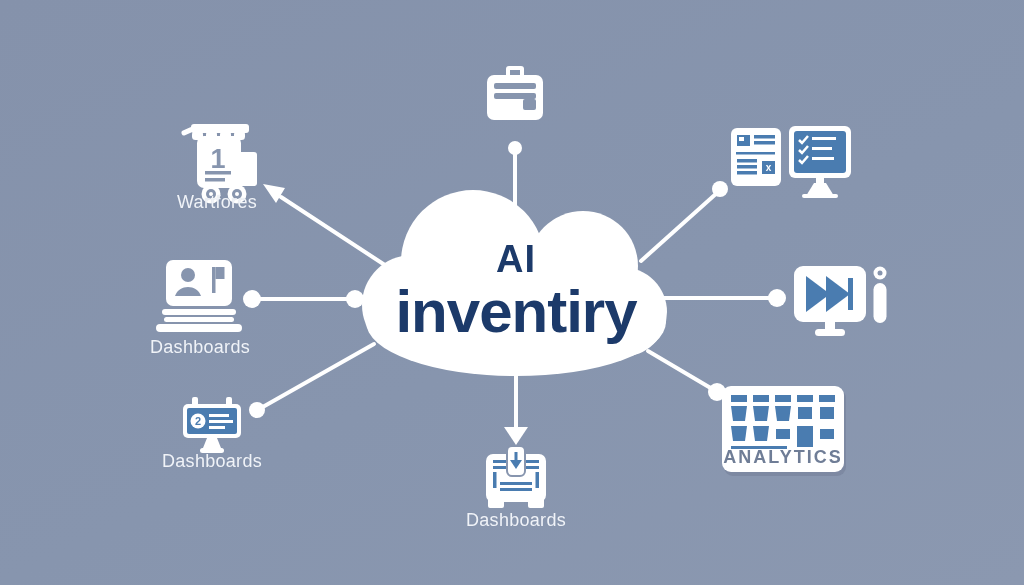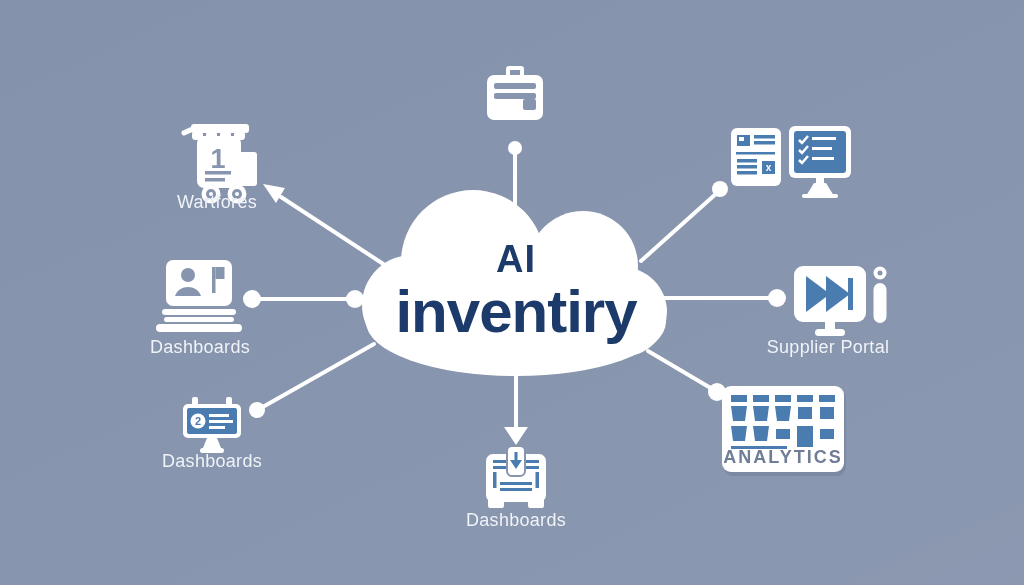--- a/index.html
+++ b/index.html
@@ -221,20 +221,19 @@
 
   <div id="cloud-line1" class="cloud-title">AI</div>
   <div id="cloud-line2" class="cloud-title">inventiry</div>
 
   <div class="node-label" style="left:140px;top:192px;width:154px;">Wartfores</div>
 
 
 
   <div class="node-label" style="left:120px;top:337px;width:160px;">Dashboards</div>
 
-  <div class="node-label" style="left:738px;top:337px;width:180px;">Supplier Portal</div>
 
   <div class="node-label" style="left:130px;top:451px;width:164px;">Dashboards</div>
 
   <div id="analytics-label">ANALYTICS</div>
 
   <div class="node-label" style="left:430px;top:510px;width:172px;">Dashboards</div>
 </div>
 
 </body></html>

